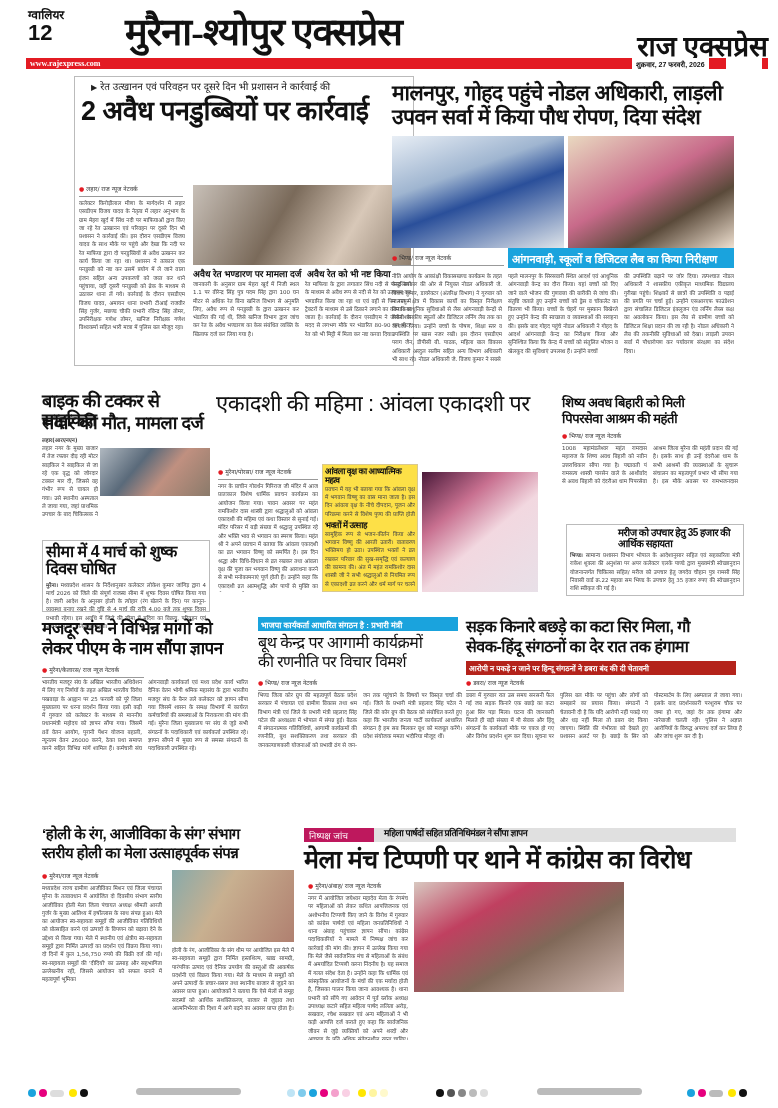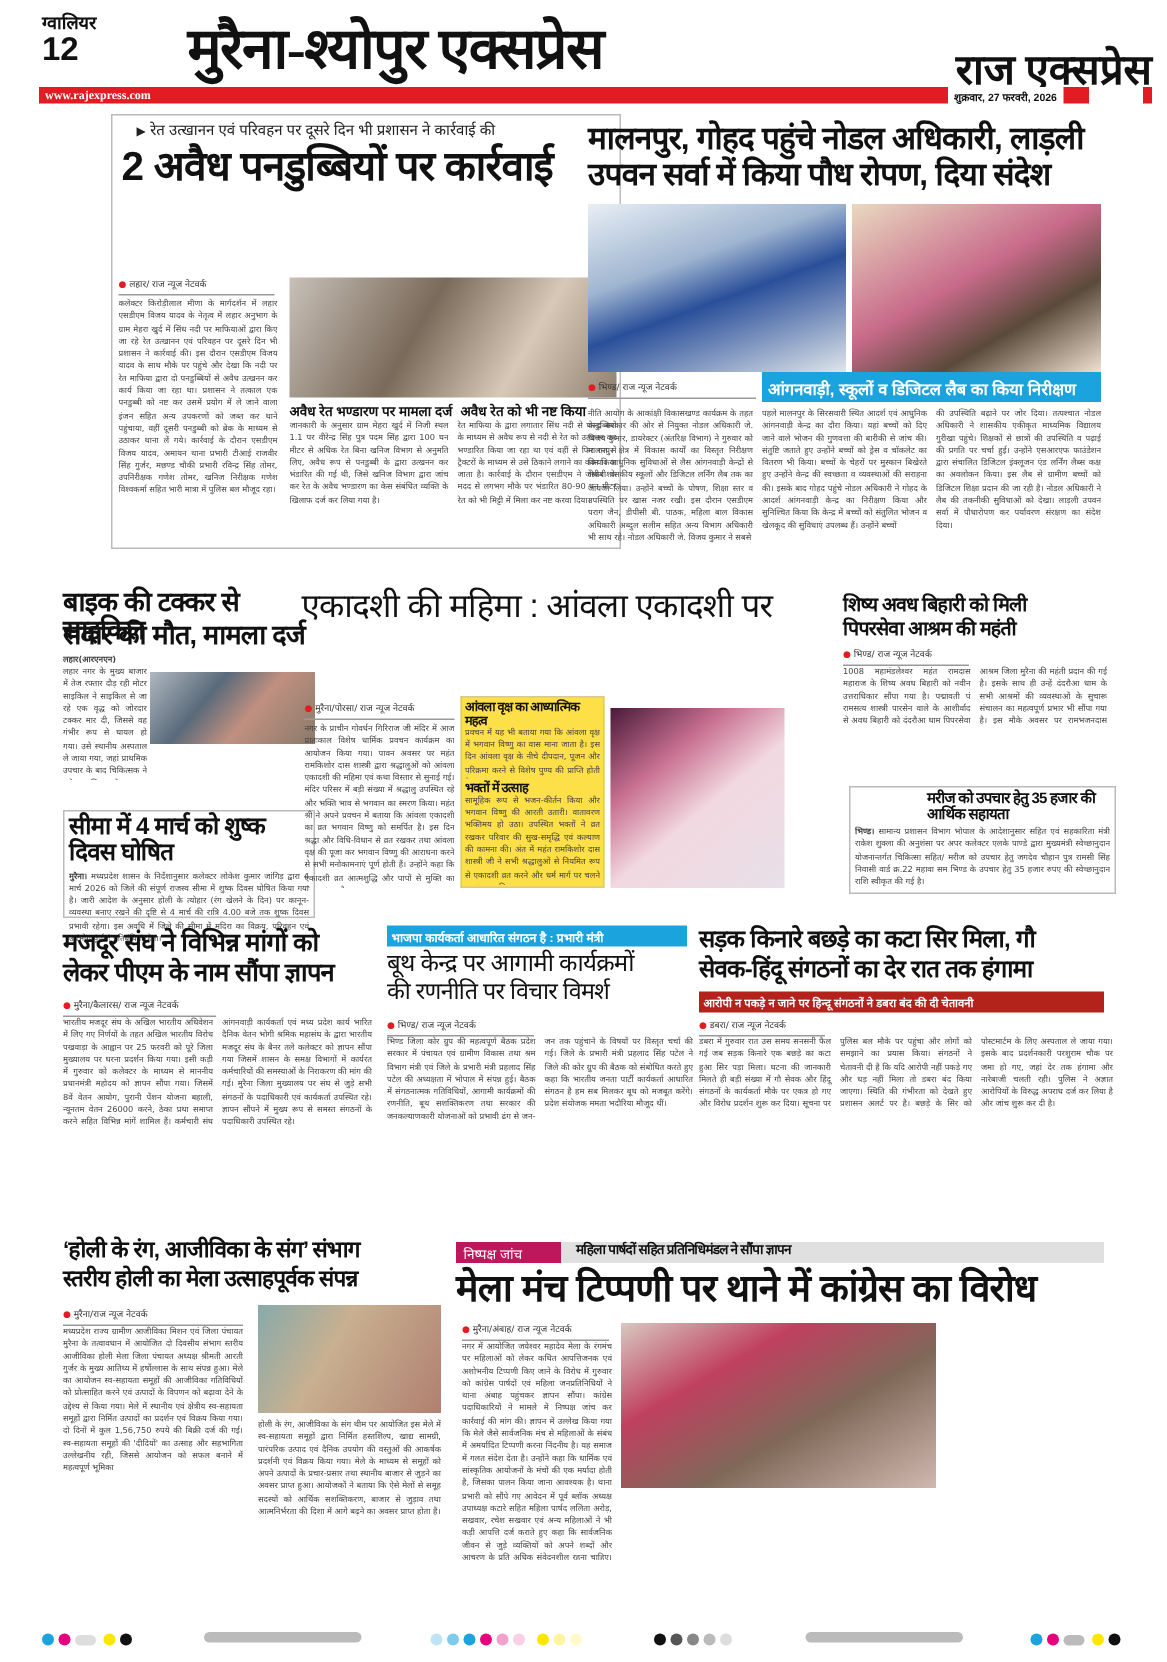--- a/index.html
+++ b/index.html
@@ -75,21 +75,21 @@
   <div class="abs body-text" style="left:0;top:44px;width:40px;height:9px;font-weight:bold;">लहार(आरएनएन)</div>
   <div class="abs photo p6" style="left:58px;top:56px;width:110px;height:48px;"></div>
   <div class="abs body-text" style="left:0;top:52px;width:56px;height:76px;">लहार नगर के मुख्य बाजार में तेज रफ्तार दौड़ रही मोटर साइकिल ने साइकिल से जा रहे एक वृद्ध को जोरदार टक्कर मार दी, जिससे वह गंभीर रूप से घायल हो गया। उसे स्थानीय अस्पताल ले जाया गया, जहां प्राथमिक उपचार के बाद चिकित्सक ने उसे ग्वालियर रैफर कर दिया। रास्ते में वृद्ध दम तोड़ दिया। मृतक का नाम रामदीन कुशवाह उम्र 70 वर्ष निवासी लहार बताया जा रहा है। पुलिस ने मर्ग कायम कर जांच में लिया है।</div>
 </div>
 
 <div class="abs box" style="left:42px;top:540px;width:168px;height:72px;padding:3px;">
   <div class="hl" style="font-size:16px;margin-bottom:3px;">सीमा में 4 मार्च को शुष्क दिवस घोषित</div>
   <div class="body-text" style="height:48px;"><b>मुरैना।</b> <span>मध्यप्रदेश शासन के निर्देशानुसार कलेक्टर लोकेश कुमार जांगिड़ द्वारा 4 मार्च 2026 को जिले की संपूर्ण राजस्व सीमा में शुष्क दिवस घोषित किया गया है। जारी आदेश के अनुसार होली के त्योहार (रंग खेलने के दिन) पर कानून-व्यवस्था बनाए रखने की दृष्टि से 4 मार्च की रात्रि 4.00 बजे तक शुष्क दिवस प्रभावी रहेगा। इस अवधि में जिले की सीमा में मदिरा का विक्रय, परिवहन एवं उपभोग पूर्णतः प्रतिबंधित रहेगा।</span></div>
 </div>
 
-<div class="abs" style="left:201px;top:392px;width:330px;height:200px;">
+<div class="abs" style="left:216px;top:392px;width:330px;height:200px;">
   <div class="abs hl-light" style="left:0;top:0;font-size:22px;">एकादशी की महिमा : आंवला एकादशी पर</div>
   <div class="abs byline" style="left:2px;top:76px;width:100px;"><span class="dot">● </span><span>मुरैना/पोरसा/ राज न्यूज नेटवर्क</span></div>
   <div class="abs body-text" style="left:2px;top:90px;width:100px;height:110px;">नगर के प्राचीन गोवर्धन गिरिराज जी मंदिर में आज प्रातःकाल विशेष धार्मिक प्रवचन कार्यक्रम का आयोजन किया गया। पावन अवसर पर महंत रामकिशोर दास शास्त्री द्वारा श्रद्धालुओं को आंवला एकादशी की महिमा एवं कथा विस्तार से सुनाई गई। मंदिर परिसर में बड़ी संख्या में श्रद्धालु उपस्थित रहे और भक्ति भाव से भगवान का स्मरण किया। महंत श्री ने अपने प्रवचन में बताया कि आंवला एकादशी का व्रत भगवान विष्णु को समर्पित है। इस दिन श्रद्धा और विधि-विधान से व्रत रखकर तथा आंवला वृक्ष की पूजा कर भगवान विष्णु की आराधना करने से सभी मनोकामनाएं पूर्ण होती हैं। उन्होंने कहा कि एकादशी व्रत आत्मशुद्धि और पापों से मुक्ति का श्रेष्ठ माध्यम है।</div>
   <div class="abs sidebar-yellow" style="left:106px;top:72px;width:96px;height:128px;padding:2px;">
     <div class="hl" style="font-size:8.5px;">आंवला वृक्ष का आध्यात्मिक महत्व</div>
     <div class="body-text" style="height:34px;">प्रवचन में यह भी बताया गया कि आंवला वृक्ष में भगवान विष्णु का वास माना जाता है। इस दिन आंवला वृक्ष के नीचे दीपदान, पूजन और परिक्रमा करने से विशेष पुण्य की प्राप्ति होती है।</div>
     <div class="hl" style="font-size:8.5px;margin-top:2px;">भक्तों में उत्साह</div>
     <div class="body-text" style="height:60px;">सामूहिक रूप से भजन-कीर्तन किया और भगवान विष्णु की आरती उतारी। वातावरण भक्तिमय हो उठा। उपस्थित भक्तों ने व्रत रखकर परिवार की सुख-समृद्धि एवं कल्याण की कामना की। अंत में महंत रामकिशोर दास शास्त्री जी ने सभी श्रद्धालुओं से नियमित रूप से एकादशी व्रत करने और धर्म मार्ग पर चलने का आह्वान किया।</div>
   </div>
   <div class="abs photo p4" style="left:206px;top:80px;width:116px;height:120px;"></div>

